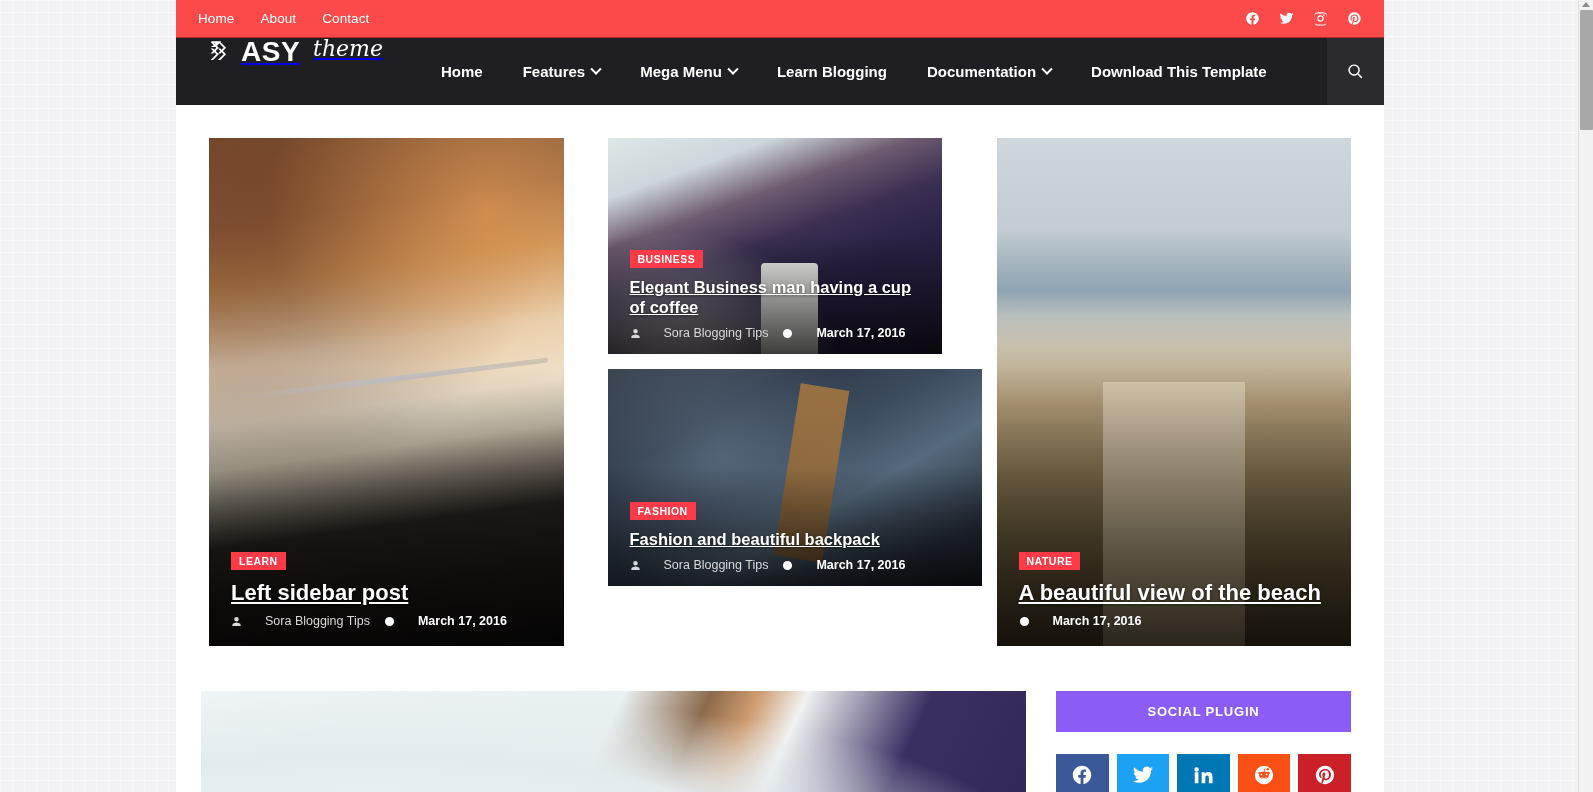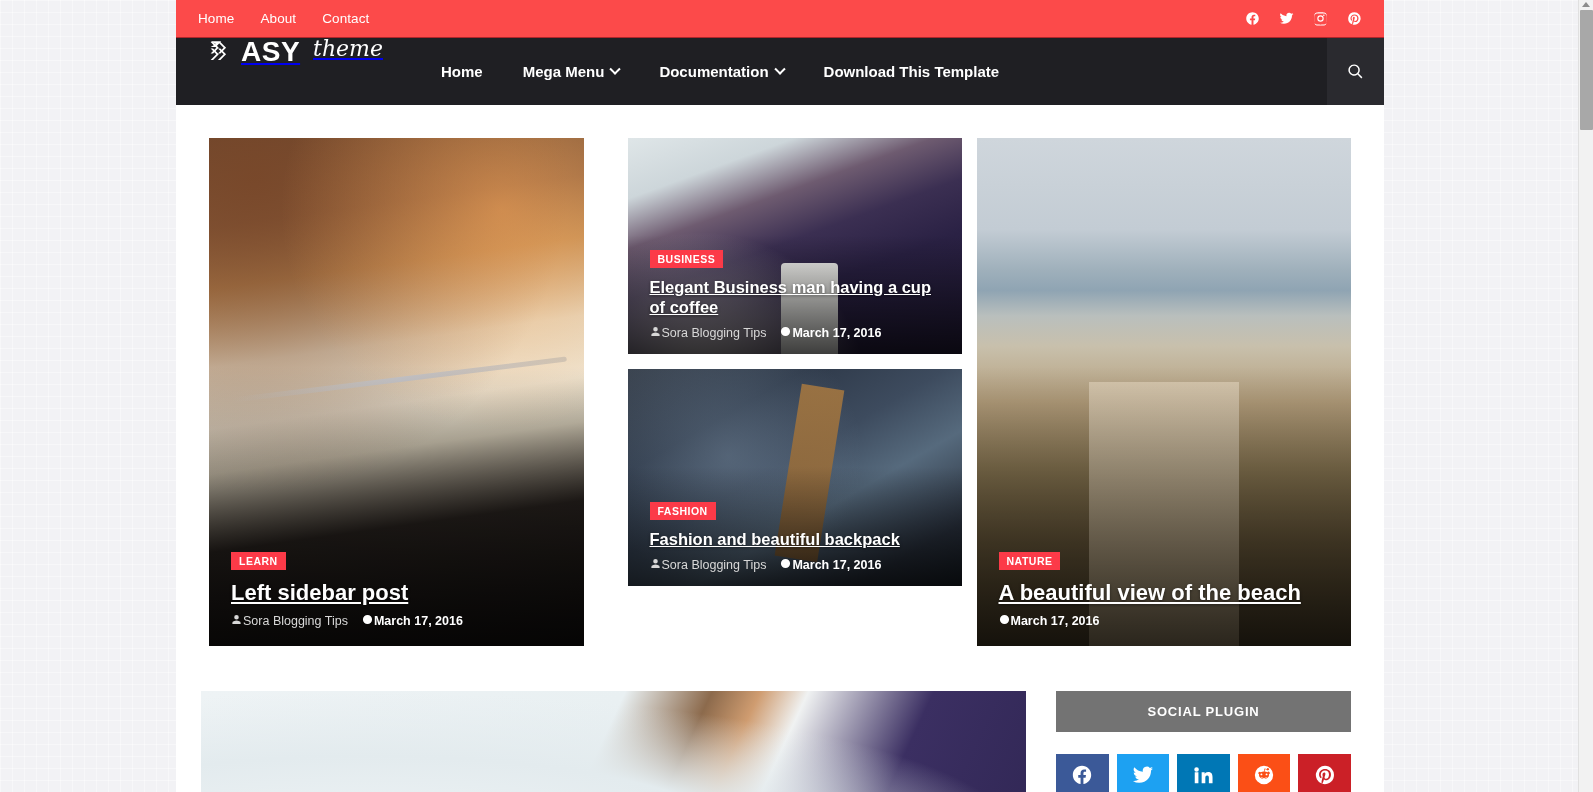--- a/index.html
+++ b/index.html
@@ -161,21 +161,21 @@
   }
   .card.big .card-title { font-size: 22px; }
   .card.small .card-title { font-size: 16.5px; }
   .card-meta {
     display: flex;
     align-items: center;
     gap: 14px;
     color: #d8d8d8;
     font-size: 12.5px;
   }
-  .card-meta .m { display: flex; gap: 1px; }
+  .card-meta .m { display: flex; align-items: center; gap: 23px; }
   .card-meta .m.date { color: #ffffff; font-weight: 700; }
   .card-meta svg { width: 11px; height: 11px; fill: currentColor; }
 
   
   .img-desk {
     position:absolute; inset:0;
     background:
       radial-gradient(circle at 78% 14%, rgba(255,170,90,.55), transparent 42%),
       radial-gradient(circle at 12% 8%, rgba(120,70,40,.85), transparent 55%),
       linear-gradient(172deg,#6b4a32 0%,#8a6040 16%,#b98a55 27%,#e3d9c4 41%,#efe7d6 52%,#cfc6b2 60%,#2a2420 74%,#141110 100%);
@@ -231,21 +231,21 @@
   .post-img .inner {
     position:absolute; inset:0;
     background:
       radial-gradient(ellipse at 20% 50%, #eef3f5 0%, #e3ebee 40%, transparent 70%),
       linear-gradient(115deg,#eef3f5 0%,#e9f0f2 44%,#8c6a4c 53%,#cf9c70 58%,#f0f2f2 63%,#3b2f62 76%,#2d2450 100%);
   }
 
   
   #sidebar { width: 297px; }
   .widget-title {
-    background: #737373;
+    background: #8b5cf6;
     color: #fff;
     text-align: center;
     font-size: 13px;
     font-weight: 700;
     letter-spacing: .8px;
     padding: 13px 0;
   }
   #social-grid {
     display: grid;
     grid-template-columns: repeat(5, 1fr);
@@ -328,22 +328,29 @@
       </svg>
       <span class="word">ASY</span>
       <span class="script">theme</span>
     </a>
 
     <nav id="nav-items">
       <a class="nav-item" href="#">
         <span>Home</span>
       </a>
       <a class="nav-item" href="#">
+        <span>Features</span>
+        <i class="caret"></i>
+      </a>
+      <a class="nav-item" href="#">
         <span>Mega Menu</span>
         <i class="caret"></i>
+      </a>
+      <a class="nav-item" href="#">
+        <span>Learn Blogging</span>
       </a>
       <a class="nav-item" href="#">
         <span>Documentation</span>
         <i class="caret"></i>
       </a>
       <a class="nav-item" href="#">
         <span>Download This Template</span>
       </a>
     </nav>
 
@@ -396,21 +403,21 @@
             <span class="m date">
               <svg viewBox="0 0 24 24">
                   <path d="M12 2a10 10 0 1 0 0 20 10 10 0 0 0 0-20zm1 10.6V6h-2v7.4l5 3 1-1.7-4-2.1z"></path>
                 </svg>
               <span>March 17, 2016</span>
             </span>
           </span>
         </span>
       </a>
 
-      <a class="card small" href="#" style="width:334px;height:217px;">
+      <a class="card small" href="#" style="width:374px;height:217px;">
         <span class="img-backpack"></span>
         <span class="overlay-grad"></span>
         <span class="card-body" style="left:22px;right:22px;bottom:14px;">
           <span class="cat-badge">FASHION</span>
           <span class="card-title" style="display:block;">Fashion and beautiful backpack</span>
           <span class="card-meta">
             <span class="m author">
               <svg viewBox="0 0 24 24">
                   <path d="M12 12a5 5 0 1 0 0-10 5 5 0 0 0 0 10zm0 2c-4 0-9 2-9 5v3h18v-3c0-3-5-5-9-5z"></path>
                 </svg>

